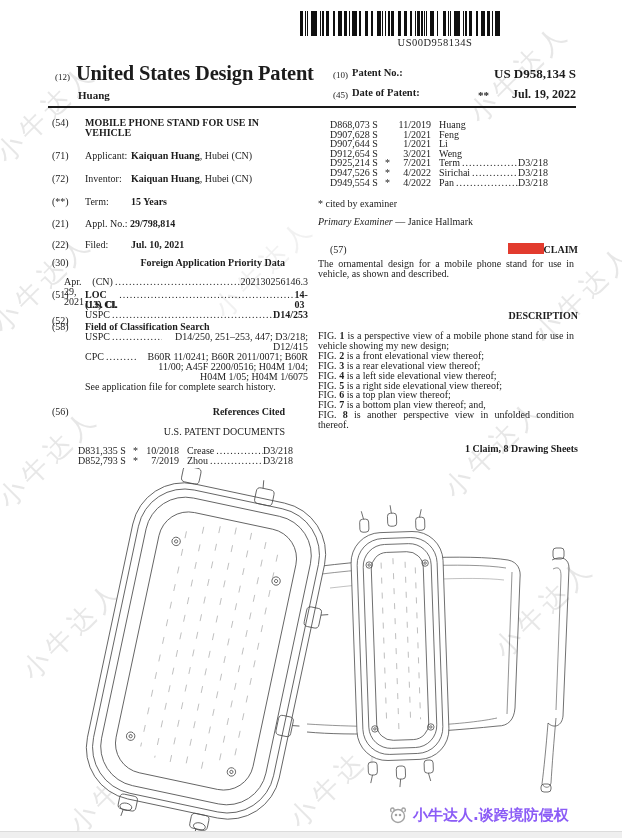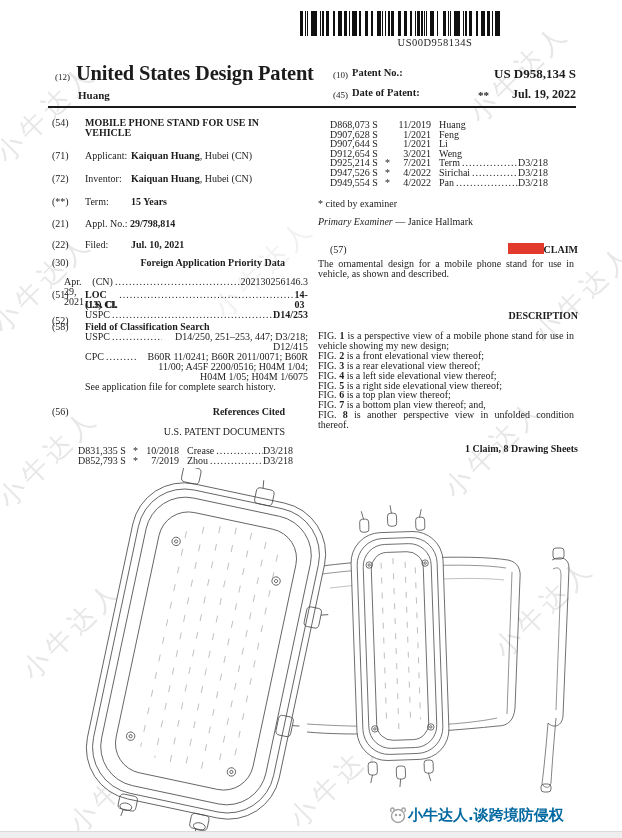--- a/index.html
+++ b/index.html
@@ -37,21 +37,21 @@
   .ref-no{flex:0 0 52px;}
   .ref-star{flex:0 0 11px;text-align:center;}
   .ref-date{flex:0 0 38px;text-align:right;}
   .ref-name{margin-left:8px;}
   
   .redbox{left:508px;top:243px;width:36px;height:11px;background:#e23b2e;}
   
   .fig-svg{left:0px;top:468px;}
   
   .foot-strip{left:0;top:831px;width:622px;height:7px;background:#efefef;border-top:1px solid #dcdcdc;}
-  .brand{left:388px;top:805px;display:flex;align-items:center;color:#0369a1;
+  .brand{left:388px;top:805px;display:flex;align-items:center;gap:5px;color:#8b5cf6;
          font-weight:bold;font-size:15px;font-family:"DejaVu Sans",sans-serif;white-space:nowrap;}
 </style>
 </head>
 <body>
 
 <div class="wm" style="left:-18px;top:95px">小牛达人</div>
 <div class="wm" style="left:-22px;top:265px">小牛达人</div>
 <div class="wm" style="left:-16px;top:440px">小牛达人</div>
 <div class="wm" style="left:8px;top:612px">小牛达人</div>
 <div class="wm" style="left:55px;top:765px">小牛达人</div>

